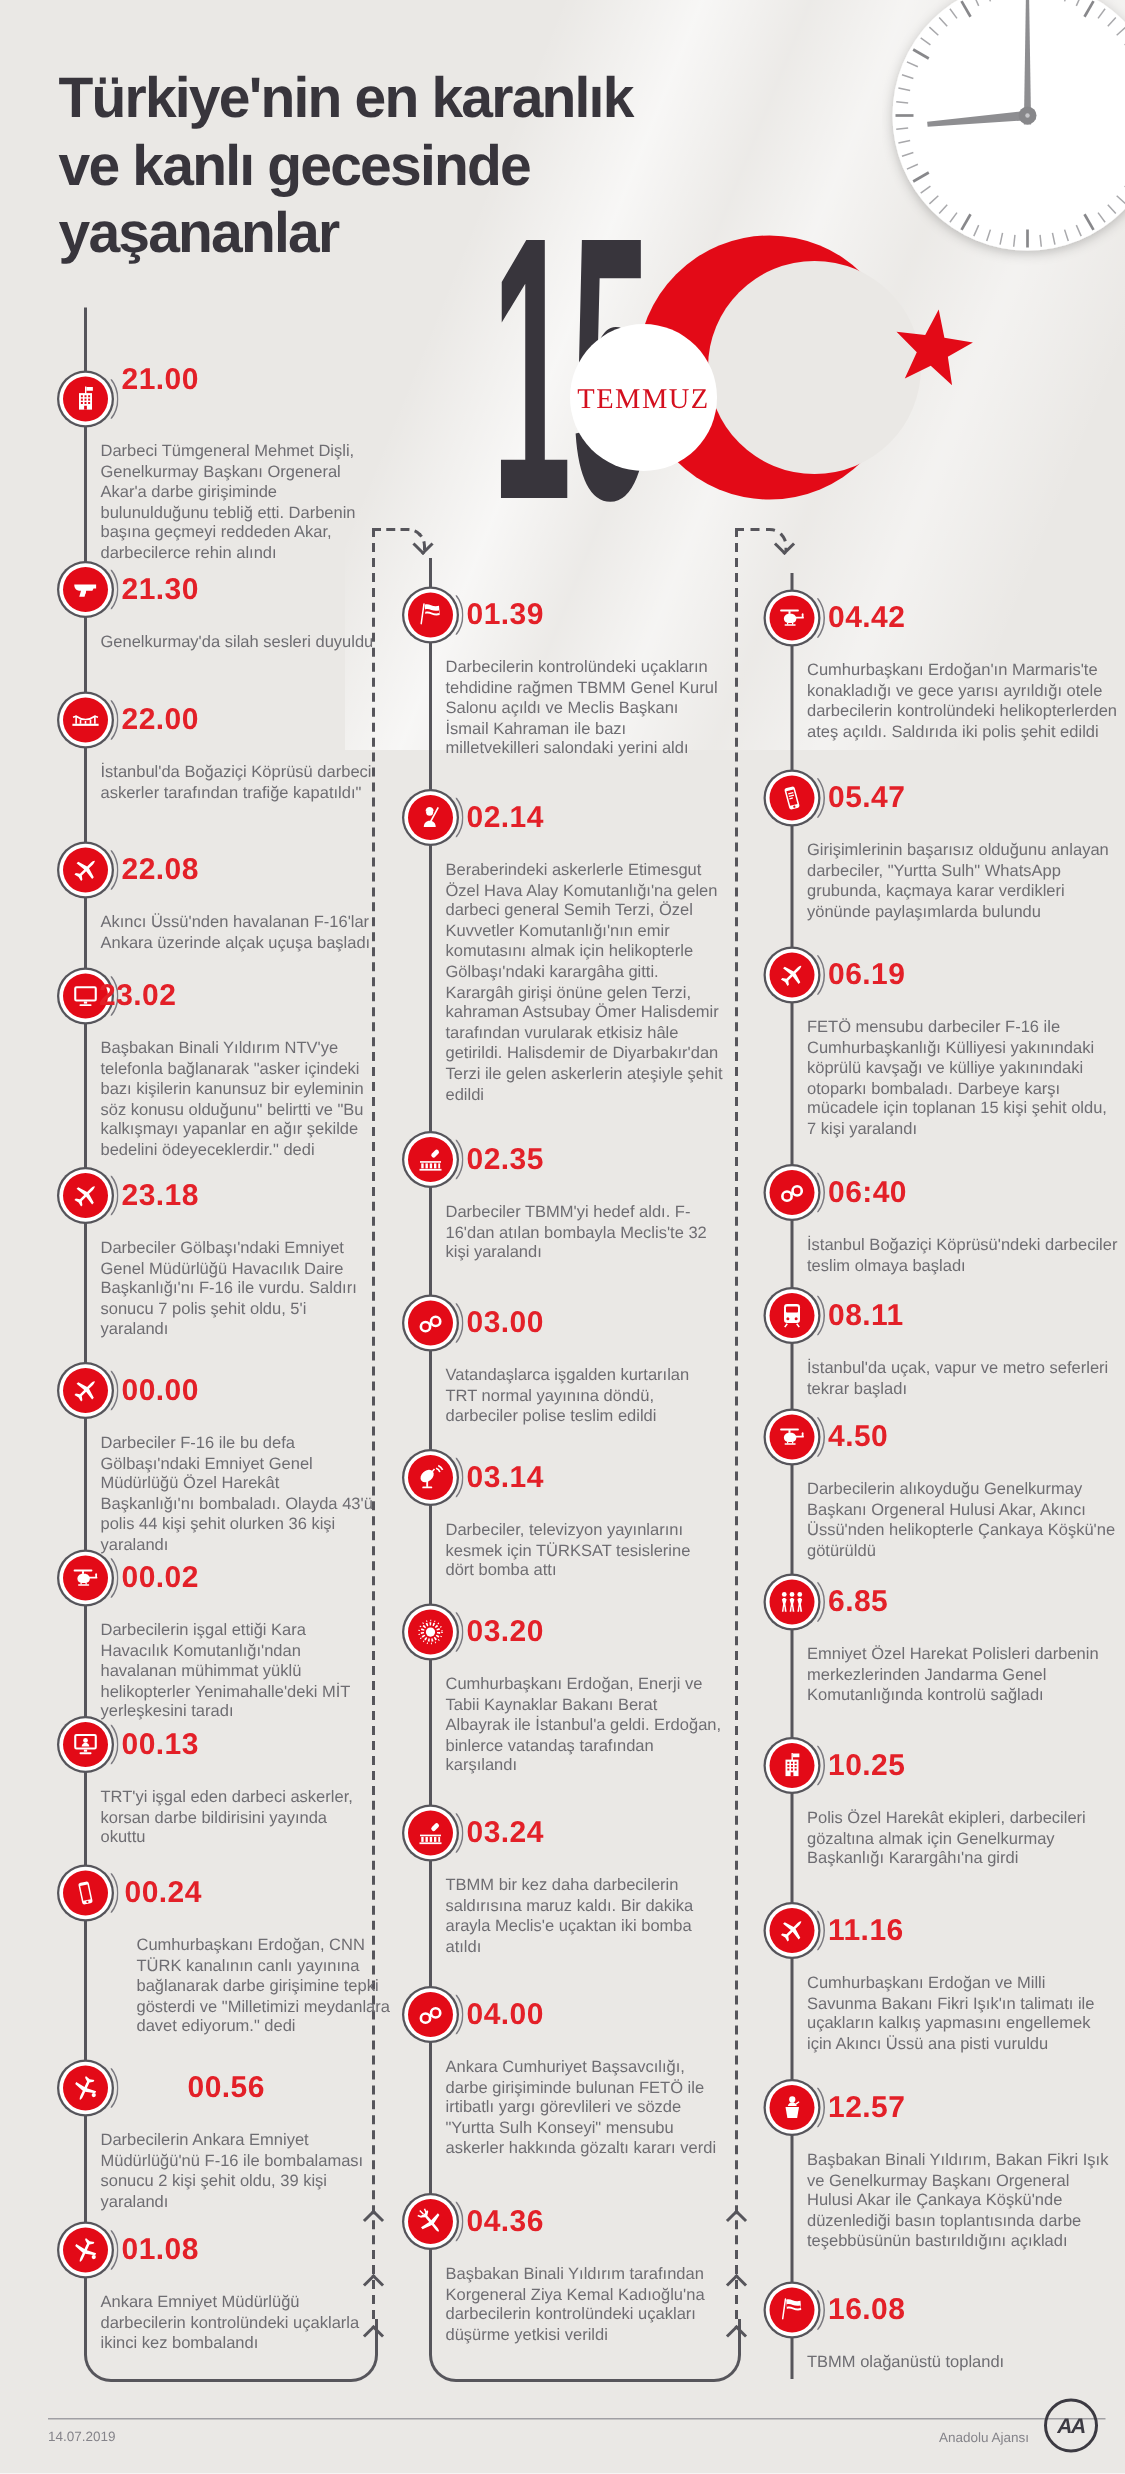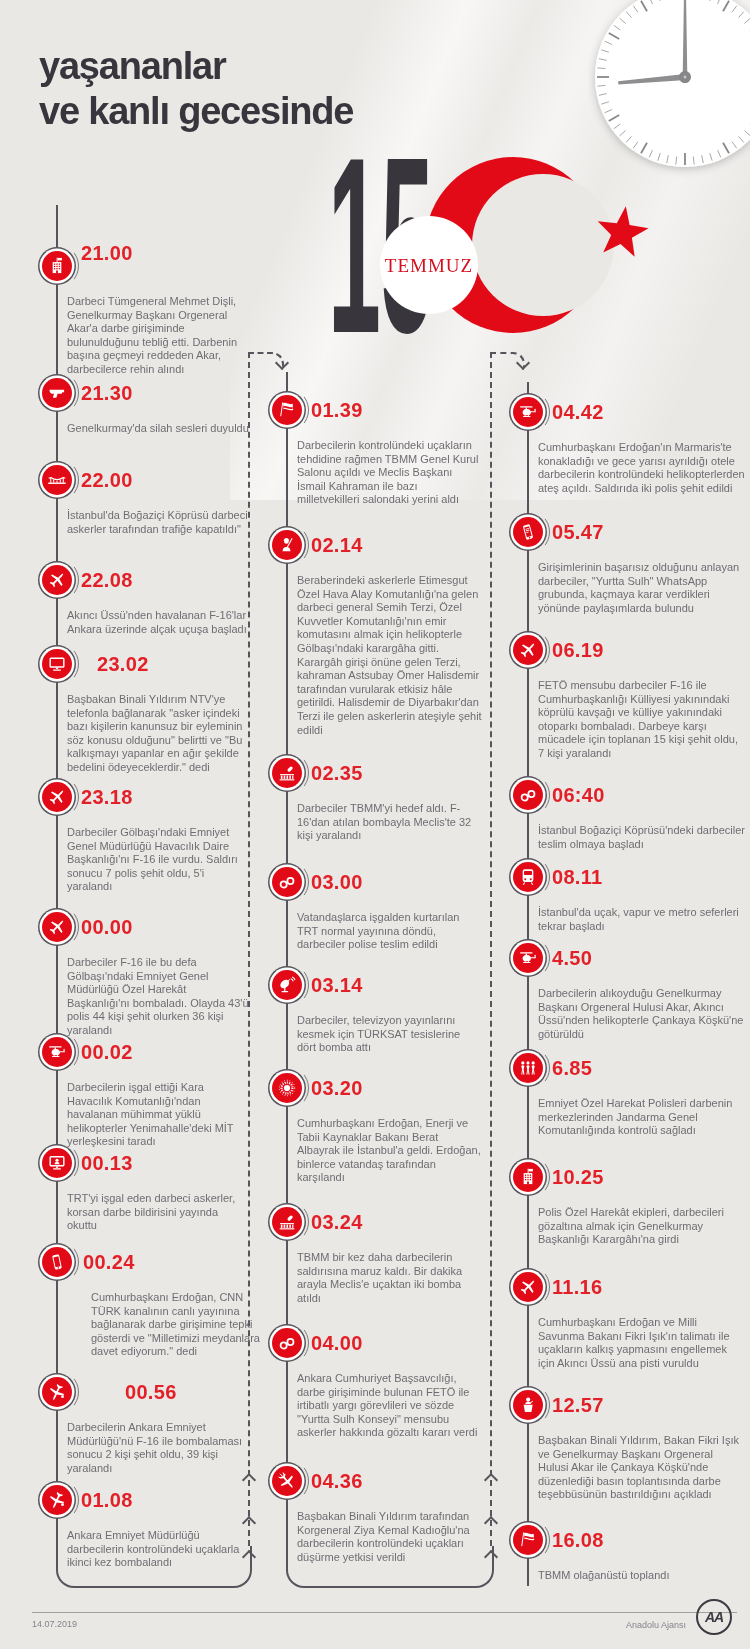--- a/index.html
+++ b/index.html
@@ -115,22 +115,23 @@
       </g>
     <path d="M94.6 103 L96 14 L98 14 L99.4 103 Z" fill="#8e8e91"></path>
     <g transform="rotate(265 97 97)">
       <path d="M93.8 102 L95.3 30 L98.7 30 L100.2 102 Z" fill="#8e8e91"></path>
     </g>
     <circle cx="97" cy="97" r="6" fill="#87878a"></circle>
     <circle cx="97" cy="97" r="1.5" fill="#c6c6c9"></circle>
   </svg>
 
   <div class="title">
+    <span>Türkiye'nin en karanlık</span>
+    <span>ve kanlı gecesinde</span>
     <span>yaşananlar</span>
-    <span>ve kanlı gecesinde</span>
   </div>
 
   <svg class="hdr-art" style="left:0;top:0;" width="750" height="420" viewBox="0 0 750 420">
     <g transform="translate(328 332) scale(0.38 1)">
       <text x="0" y="0" font-family="Liberation Sans, sans-serif" font-weight="bold" font-size="250" fill="#38353c">15</text>
     </g>
     <circle cx="513" cy="245" r="88" fill="#e30a17"></circle>
     <circle cx="543" cy="245" r="71" fill="#eae8e5"></circle>
     <path d="M648.6 228.3 L629.6 225.1 L625.8 206.3 L616.8 223.3 L597.7 221.2 L611.2 234.9 L603.2 252.4 L620.5 243.9 L634.7 256.8 L631.9 237.8 Z" fill="#e30a17"></path>
     <circle cx="429" cy="265" r="49" fill="#ffffff"></circle>
@@ -206,21 +207,21 @@
       </div>
       <div class="time" style="left: 81px; top: 569px;">22.08</div>
       <div class="desc" style="left: 67px; top: 609px; width: 182px;">Akıncı Üssü'nden havalanan F-16'lar Ankara üzerinde alçak uçuşa başladı</div>
       <div class="dot" style="left: 42px; top: 649px;">
         <svg viewBox="0 0 24 24">
           <rect x="3.8" y="5" width="16.4" height="10.6" rx="1" fill="none" stroke="#fff" stroke-width="1.7"></rect>
           <rect x="10.7" y="16.4" width="2.6" height="1.7" fill="#fff"></rect>
           <rect x="7.2" y="18.5" width="9.6" height="1.5" rx=".7" fill="#fff"></rect>
         </svg>
       </div>
-      <div class="time" style="left: 97px; top: 653px;">23.02</div>
+      <div class="time" style="left: 66px; top: 653px;">23.02</div>
       <div class="desc" style="left: 67px; top: 693px; width: 182px;">Başbakan Binali Yıldırım NTV'ye telefonla bağlanarak "asker içindeki bazı kişilerin kanunsuz bir eyleminin söz konusu olduğunu" belirtti ve "Bu kalkışmayı yapanlar en ağır şekilde bedelini ödeyeceklerdir." dedi</div>
       <div class="dot" style="left: 42px; top: 782px;">
         <svg viewBox="0 0 24 24">
           <path d="M12 1.6c-.55 0-1.05 1.7-1.05 3.3v4.2L3.2 11.4v1.9l7.75-.95v4.9l-2.7 2v1.5l3.75-.95 3.75.95v-1.5l-2.7-2v-4.9l7.75.95v-1.9L13.05 9.1V4.9c0-1.6-.5-3.3-1.05-3.3z" fill="#fff" transform="rotate(45 12 12)"></path>
         </svg>
       </div>
       <div class="time" style="left: 81px; top: 786px;">23.18</div>
       <div class="desc" style="left: 67px; top: 826px; width: 182px;">Darbeciler Gölbaşı'ndaki Emniyet Genel Müdürlüğü Havacılık Daire Başkanlığı'nı F-16 ile vurdu. Saldırı sonucu 7 polis şehit oldu, 5'i yaralandı</div>
       <div class="dot" style="left: 42px; top: 912px;">
         <svg viewBox="0 0 24 24">

